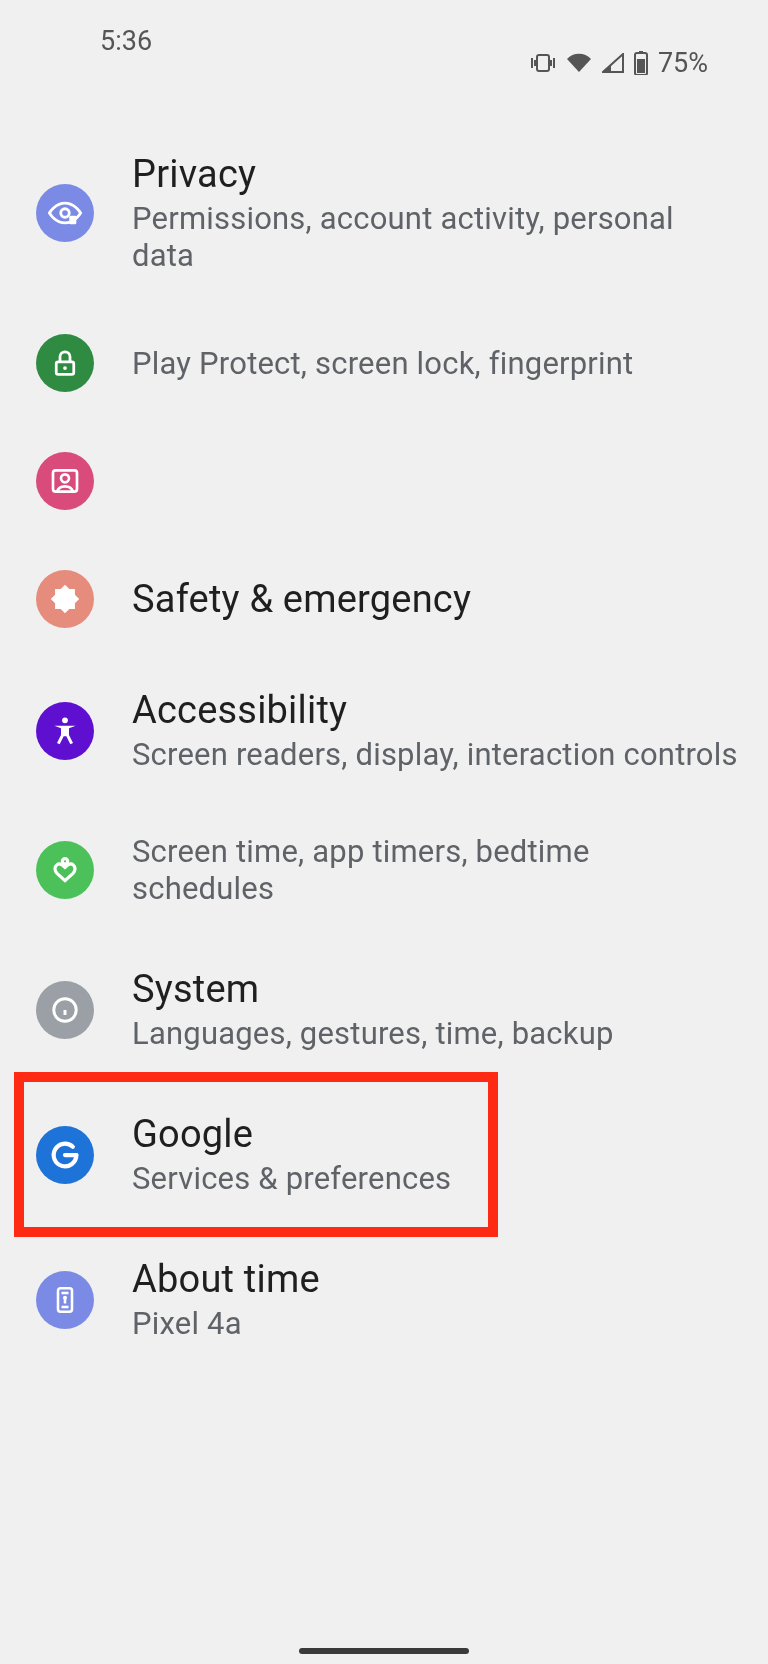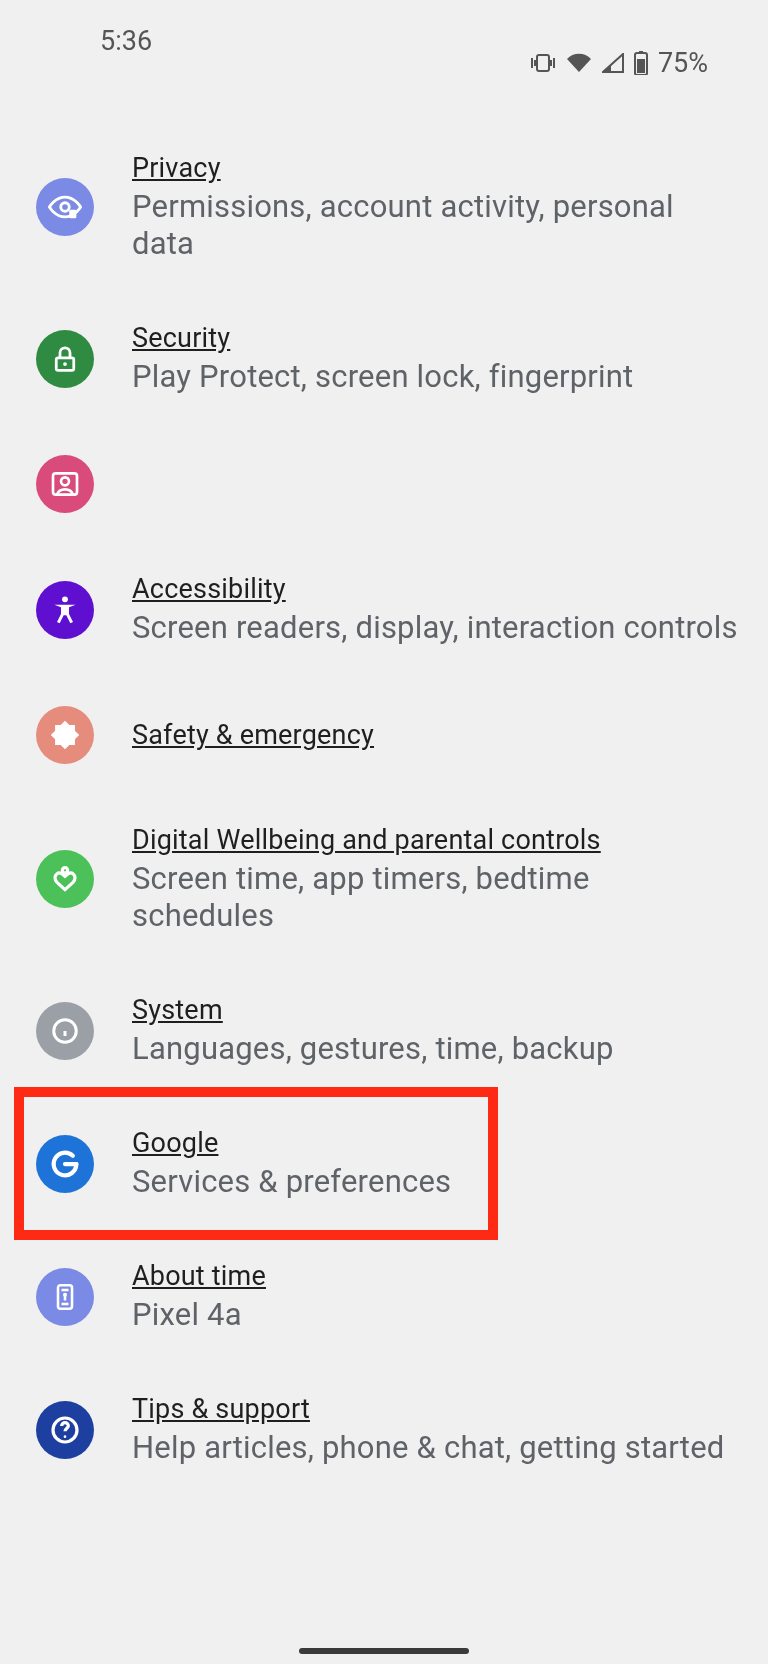--- a/index.html
+++ b/index.html
@@ -47,25 +47,24 @@
     margin-right: 38px;
     color: #fff;
   }
   .icon-wrap svg { display: block; }
   .text-wrap {
     display: flex;
     flex-direction: column;
     gap: 4px;
   }
   .title {
-    font-size: 27px;
+    font-size: 38px;
     color: #1f1f1f;
     font-weight: 400;
     letter-spacing: .2px;
-    text-decoration: underline;
   }
   .subtitle {
     font-size: 31px;
     color: #5f6368;
     letter-spacing: .2px;
   }
   .highlight-box {
     position: absolute;
     left: 14px;
     right: 270px;
@@ -130,64 +129,62 @@
     </div>
     <div class="item">
       <div class="icon-wrap" style="background: rgb(47, 139, 65);">
         <svg width="30" height="30" viewBox="0 0 24 24" fill="none" stroke="white" stroke-width="2.2">
           <rect x="5" y="11" width="14" height="10" rx="1.5"></rect>
           <path d="M8 11V7a4 4 0 118 0v4"></path>
           <circle cx="12" cy="16" r="1.5" fill="white" stroke="none"></circle>
         </svg>
       </div>
       <div class="text-wrap">
-        <div class="title">Security</div>
         <div class="subtitle">Play Protect, screen lock, fingerprint</div>
       </div>
     </div>
     <div class="item">
       <div class="icon-wrap" style="background: rgb(216, 75, 122);">
         <svg width="32" height="32" viewBox="0 0 24 24" fill="none" stroke="white" stroke-width="2">
           <rect x="3" y="4" width="18" height="16" rx="2"></rect>
           <circle cx="12" cy="10" r="3"></circle>
           <path d="M6 20c1-3 4-4 6-4s5 1 6 4"></path>
         </svg>
       </div>
     </div>
     <div class="item">
+      <div class="icon-wrap" style="background: rgb(229, 140, 124);">
+        <svg width="34" height="34" viewBox="0 0 24 24" fill="white">
+          <path d="M12 2l3 3h4v4l3 3-3 3v4h-4l-3 3-3-3H5v-4l-3-3 3-3V5h4z"></path>
+        </svg>
+      </div>
+      <div class="text-wrap">
+        <div class="title">Safety &amp; emergency</div>
+      </div>
+    </div>
+    <div class="item">
       <div class="icon-wrap" style="background: rgb(94, 15, 208);">
         <svg width="32" height="32" viewBox="0 0 24 24" fill="white">
           <circle cx="12" cy="4" r="2.2"></circle>
           <path d="M4 8h16l-5 2v5l3 6-2 1-3-6h-2l-3 6-2-1 3-6v-5z"></path>
         </svg>
       </div>
       <div class="text-wrap">
         <div class="title">Accessibility</div>
         <div class="subtitle">Screen readers, display, interaction controls</div>
       </div>
     </div>
     <div class="item">
-      <div class="icon-wrap" style="background: rgb(229, 140, 124);">
-        <svg width="34" height="34" viewBox="0 0 24 24" fill="white">
-          <path d="M12 2l3 3h4v4l3 3-3 3v4h-4l-3 3-3-3H5v-4l-3-3 3-3V5h4z"></path>
-        </svg>
-      </div>
-      <div class="text-wrap">
-        <div class="title">Safety &amp; emergency</div>
-      </div>
-    </div>
-    <div class="item">
       <div class="icon-wrap" style="background: rgb(76, 193, 89);">
         <svg width="32" height="32" viewBox="0 0 24 24" fill="none" stroke="white" stroke-width="2.4">
           <circle cx="12" cy="5.5" r="2"></circle>
           <path d="M12 20l-6-5.5c-2-2-2-5 0-6.5 2-1.5 4 0 6 2 2-2 4-3.5 6-2 2 1.5 2 4.5 0 6.5L12 20z"></path>
         </svg>
       </div>
       <div class="text-wrap">
-        <div class="title">Digital Wellbeing and parental controls</div>
         <div class="subtitle">Screen time, app timers, bedtime schedules</div>
       </div>
     </div>
     <div class="item">
       <div class="icon-wrap" style="background: rgb(154, 160, 166);">
         <svg width="30" height="30" viewBox="0 0 24 24" fill="none" stroke="white" stroke-width="2.4">
           <circle cx="12" cy="12" r="9"></circle>
           <line x1="12" y1="8" x2="12" y2="8"></line>
           <line x1="12" y1="12" x2="12" y2="16"></line>
         </svg>
@@ -218,28 +215,15 @@
           <line x1="9" y1="18" x2="15" y2="18"></line>
           <line x1="12" y1="9" x2="12" y2="15"></line>
           <circle cx="12" cy="10" r="0.6" fill="white"></circle>
         </svg>
       </div>
       <div class="text-wrap">
         <div class="title">About time</div>
         <div class="subtitle">Pixel 4a</div>
       </div>
     </div>
-    <div class="item">
-      <div class="icon-wrap" style="background: rgb(29, 63, 160);">
-        <svg width="32" height="32" viewBox="0 0 24 24" fill="none" stroke="white" stroke-width="2.4">
-          <circle cx="12" cy="12" r="9"></circle>
-          <path d="M9.5 9a2.5 2.5 0 115 0c0 1.5-2.5 2-2.5 4"></path>
-          <circle cx="12" cy="17" r="1" fill="white" stroke="none"></circle>
-        </svg>
-      </div>
-      <div class="text-wrap">
-        <div class="title">Tips &amp; support</div>
-        <div class="subtitle">Help articles, phone &amp; chat, getting started</div>
-      </div>
-    </div>
   </div>
 
 <div class="navpill"></div>
 
 </body></html>

